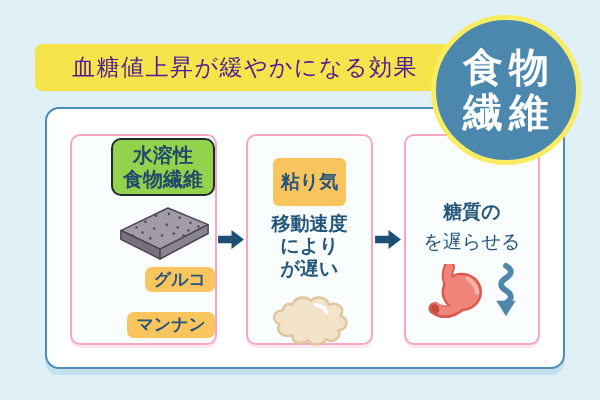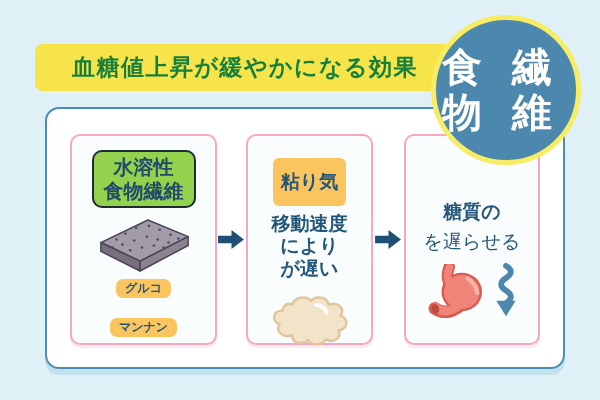--- a/index.html
+++ b/index.html
@@ -10,27 +10,27 @@
     color:#24557a;
   }
   
   .banner{
     position:absolute;left:35px;top:44px;width:420px;height:47px;
     background:#f6e44a;border-radius:7px;
     display:flex;align-items:center;justify-content:center;
     z-index:2;
   }
   .banner-text{
-    font-size:23px;font-weight:700;letter-spacing:1.5px;color:#15803d;
+    font-size:23px;font-weight:400;letter-spacing:1.5px;color:#4c1d95;
   }
   
   .badge{
     position:absolute;left:431px;top:15px;width:140px;height:140px;
     background:#4c87ae;border:5px solid #f7ec62;border-radius:50%;
-    display:flex;align-items:center;justify-content:center;
+    display:flex;flex-direction:column;align-items:center;justify-content:center;
     z-index:5;
   }
   .badge span{
     color:#ffffff;font-size:40px;font-weight:700;line-height:1.12;
     letter-spacing:6px;padding-left:6px;
   }
   
   .panel{
     position:absolute;left:45px;top:107px;width:516px;height:258px;
     background:#ffffff;border:2px solid #4d8cb4;border-radius:14px;
@@ -38,33 +38,33 @@
     z-index:1;
   }
   
   .box{
     position:absolute;top:134px;height:211px;box-sizing:border-box;
     background:#f9fdfe;border:2px solid #f9a6c0;border-radius:10px;
     box-shadow:0 3px 0 rgba(249,166,192,0.25);
     display:flex;flex-direction:column;align-items:center;
     z-index:2;
   }
-  .box1{left:70px;width:147px;padding-top:14px;}
+  .box1{left:70px;width:147px;padding-top:2px;align-items:flex-end;}
   .box2{left:246px;width:127px;padding-top:22px;}
   .box3{left:404px;width:136px;padding-top:62px;}
   
   .green-label{
     background:#94d14d;border:2.5px solid #1d2b33;border-radius:10px;
     padding:3px 10px;text-align:center;
   }
   .green-label span{display:block;font-size:20px;font-weight:700;line-height:1.2;color:#1f4a6b;}
   .konjac-wrap{margin:7px 0 5px 0;line-height:0;}
   .tag{
     background:#fac45e;border-radius:7px;padding:2px 9px;
-    font-size:12px;font-weight:700;color:#24557a;line-height:1.25;
+    font-size:17px;font-weight:700;color:#24557a;line-height:1.25;
   }
   .tag + .tag{margin-top:20px;}
   
   .pill{
     background:#fac45e;border-radius:6px;padding:12px 8px;
     font-size:19px;font-weight:700;color:#24557a;line-height:1.25;
     display:inline-block;
   }
   .s2-lines{margin-top:7px;text-align:center;}
   .s2-lines div{font-size:19px;font-weight:700;line-height:1.18;color:#24557a;}

